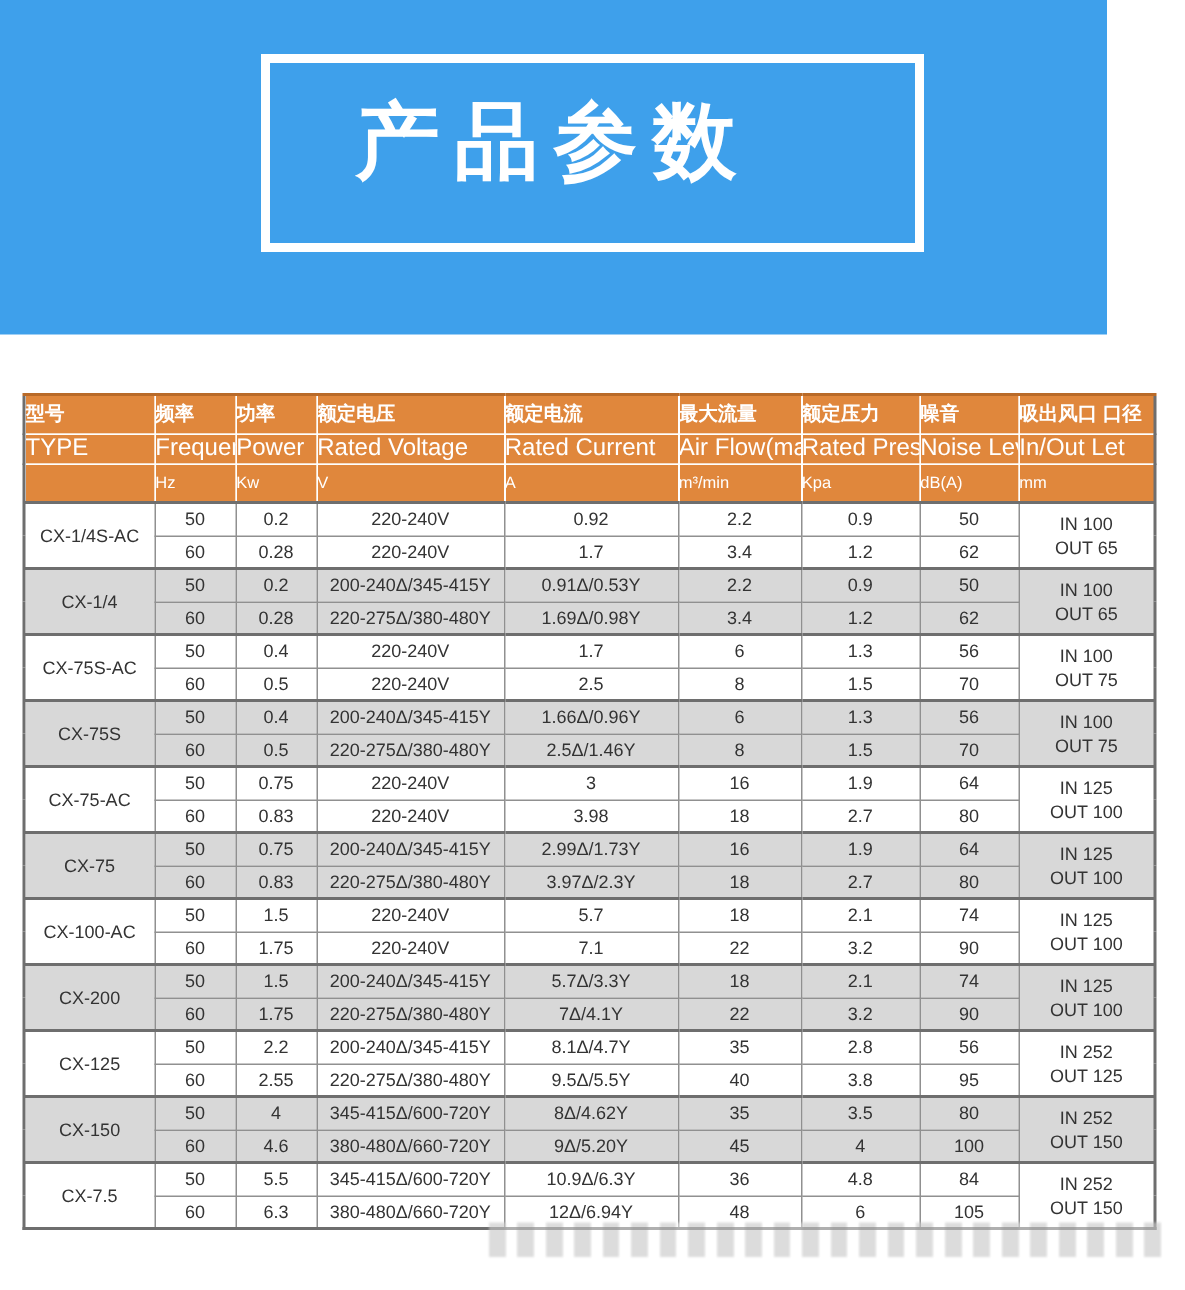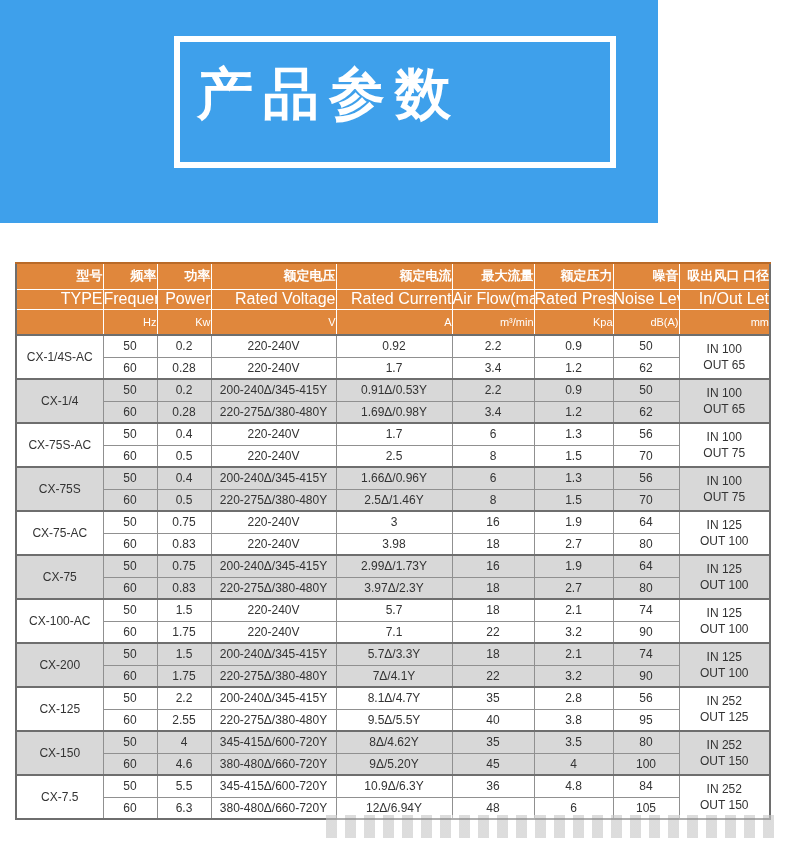--- a/index.html
+++ b/index.html
@@ -7,21 +7,21 @@
     width: 790px; height: 860px;
     background: #ffffff;
     font-family: "Liberation Sans", "DejaVu Sans", sans-serif;
     position: relative;
     overflow: hidden;
   }
 
   
   .banner {
     position: absolute; top: 0; left: 0;
-    width: 658px; height: 223px;
+    width: 738px; height: 223px;
     background: #3EA0EB;
   }
   .title-frame {
     position: absolute; left: 174px; top: 36px;
     width: 442px; height: 132px;
     border: 6px solid #ffffff;
   }
   .banner-title {
     position: absolute; top: 58px; left: 0;
     width: 100%; text-align: center;
@@ -61,21 +61,21 @@
     font-size: 12px;
     color: #333333;
   }
   .spec-table { border: 2px solid #6E6E6E; }
 
   thead th {
     background: #E0873C;
     color: #ffffff;
     font-weight: normal;
     border: 1px solid rgba(255,255,255,0.8);
-    text-align: right;
+    text-align: left;
     overflow: hidden;
     white-space: nowrap;
   }
   thead tr.hdr-zh th   { height: 26px; font-size: 13px; font-weight: bold; }
   thead tr.hdr-en th   { height: 20px; font-size: 16px; }
   thead tr.hdr-unit th { height: 26px; font-size: 11px; }
   thead tr.hdr-zh th   { border-top: 2px solid #B96A28; }
 
   tbody td {
     border: 1px solid #909090;

